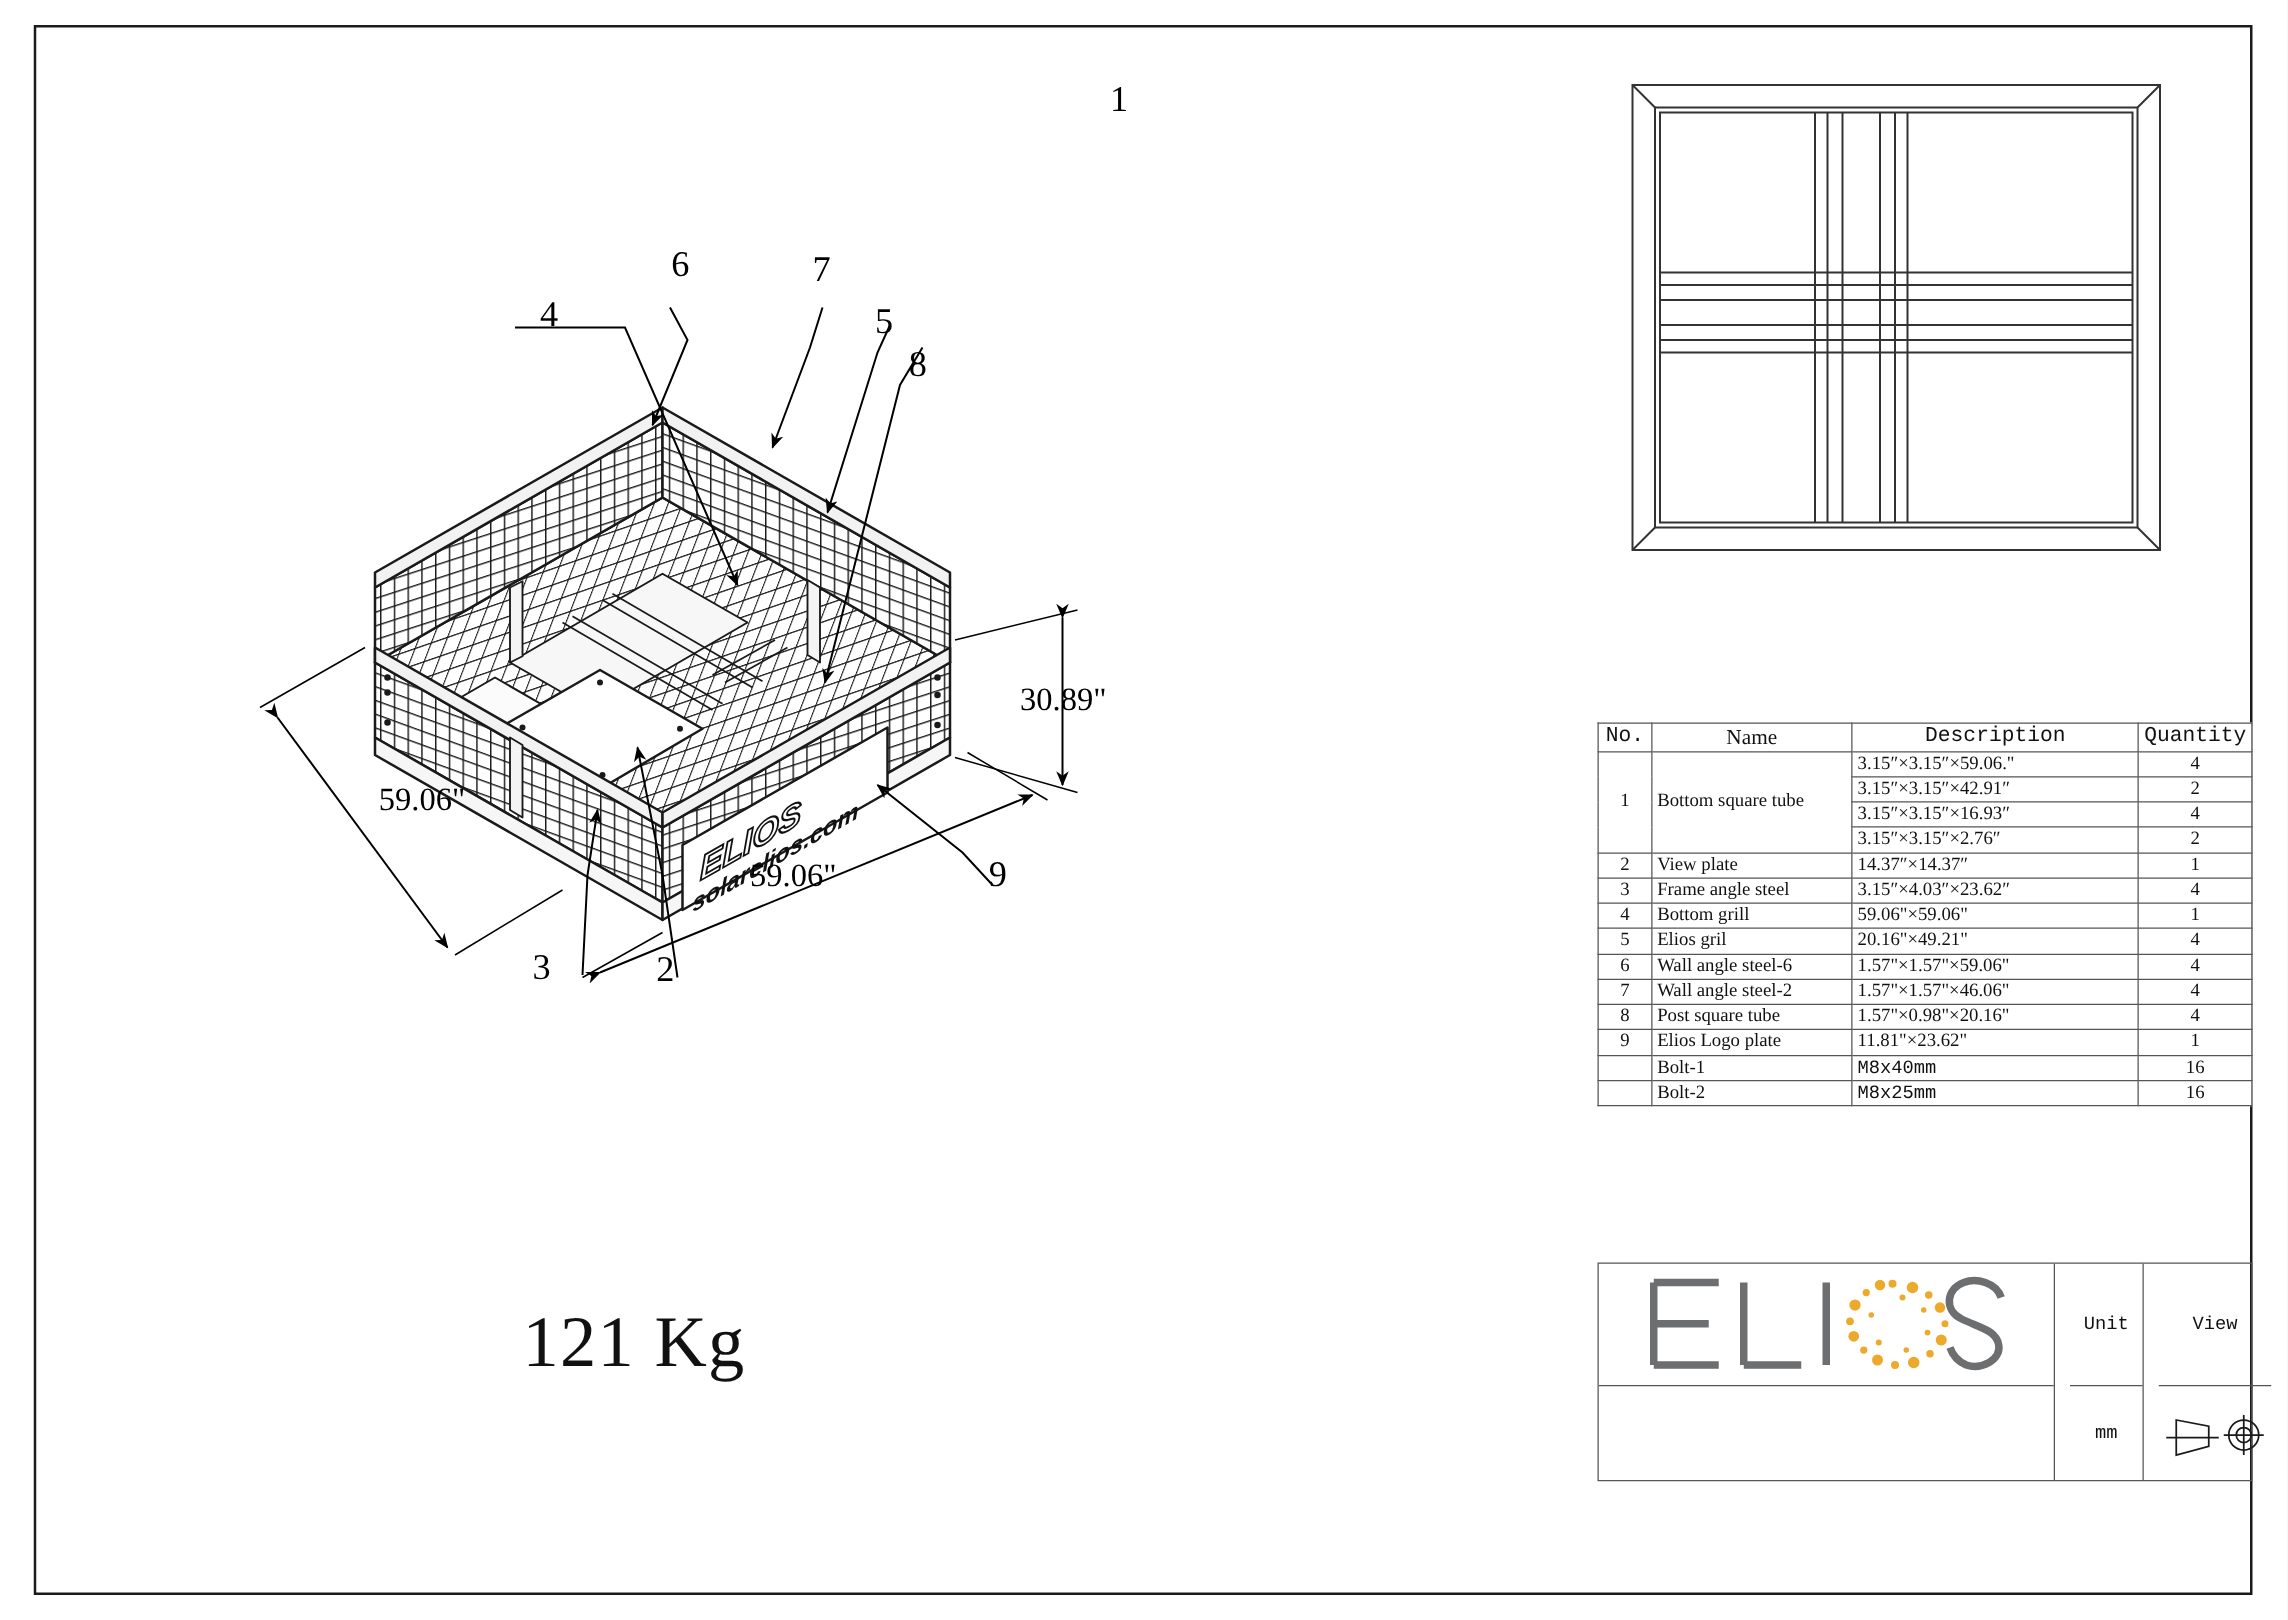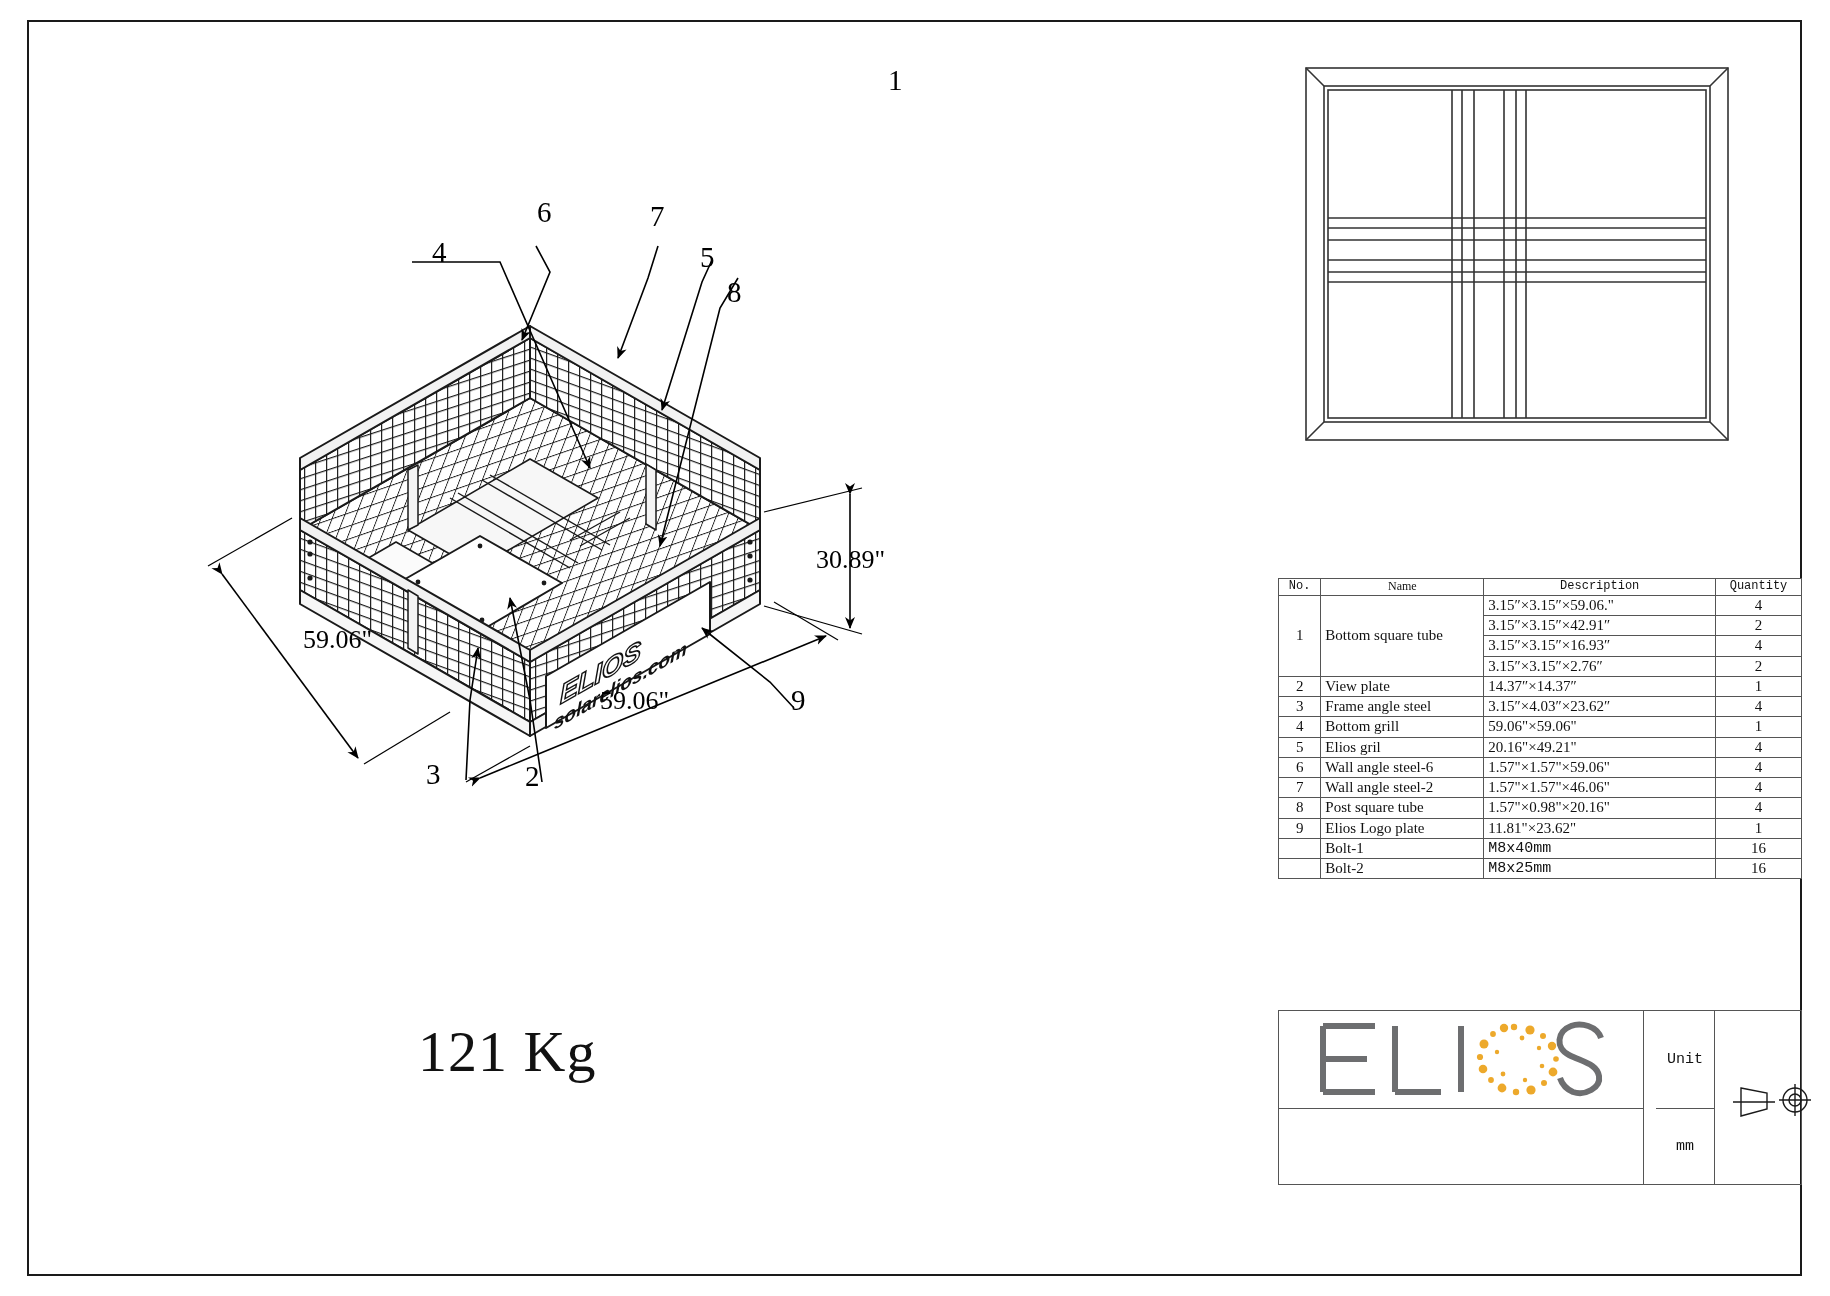--- a/index.html
+++ b/index.html
@@ -21,37 +21,37 @@
     position:absolute;font-family:"Liberation Serif",serif;
     font-size:29px;color:#000;line-height:1;
   }
   
   .dim-text{
     position:absolute;font-family:"Liberation Serif",serif;
     font-size:26px;color:#000;white-space:nowrap;
   }
   
   #weight{
-    position:absolute;left:418px;top:1018px;
+    position:absolute;left:418px;top:1040px;
     font-family:"Liberation Serif",serif;font-size:58px;color:#111;
     letter-spacing:1px;
   }
   
   #detail-view{position:absolute;left:1302px;top:64px;width:430px;height:380px;}
   
   #bom{
     position:absolute;left:1278px;top:578px;width:524px;
     border-collapse:collapse;font-family:"Liberation Mono","DejaVu Sans Mono",monospace;
     background:#fff;
   }
   #bom td,#bom th{
     border:1px solid #555;padding:1px 4px;color:#111;
     font-size:15px;font-weight:400;line-height:1.15;
   }
-  #bom th{text-align:center;font-size:12px;font-weight:400;}
+  #bom th{text-align:center;font-size:17px;font-weight:400;}
   .c-no{width:34px;text-align:center;}
   .c-name{width:160px;text-align:left;font-family:Liberation Serif, serif;}
   .c-desc{width:228px;text-align:left;}
   .c-qty{width:78px;text-align:center;}
   .desc-serif{font-family:"Liberation Serif",serif;font-size:17px;}
   .qty-serif{font-family:"Liberation Serif",serif;font-size:19px;}
   .bolt-name{font-family:"Liberation Serif",serif;font-size:19px;}
   
   #title-block{
     position:absolute;left:1278px;top:1010px;width:524px;height:175px;
@@ -362,20 +362,23 @@
     <div id="tb-unit">
       <div class="u1">
           <span class="tb-label">Unit</span>
         </div>
       <div class="u2">
           <span class="tb-label">mm</span>
         </div>
     </div>
 
     <div id="tb-view">
+      <div class="v1">
+          <span class="tb-label">View</span>
+        </div>
       <div class="v2">
         <svg width="90" height="44" viewBox="0 0 90 44">
           <g fill="none" stroke="#1a1a1a" stroke-width="1.4">
             <path d="M14,12 L40,17 L40,33 L14,40 Z"></path>
             <path d="M6,26 H48"></path>
             <circle cx="68" cy="24" r="12"></circle>
             <circle cx="68" cy="24" r="6"></circle>
             <path d="M52,24 H84 M68,8 V40"></path>
           </g>
         </svg>

